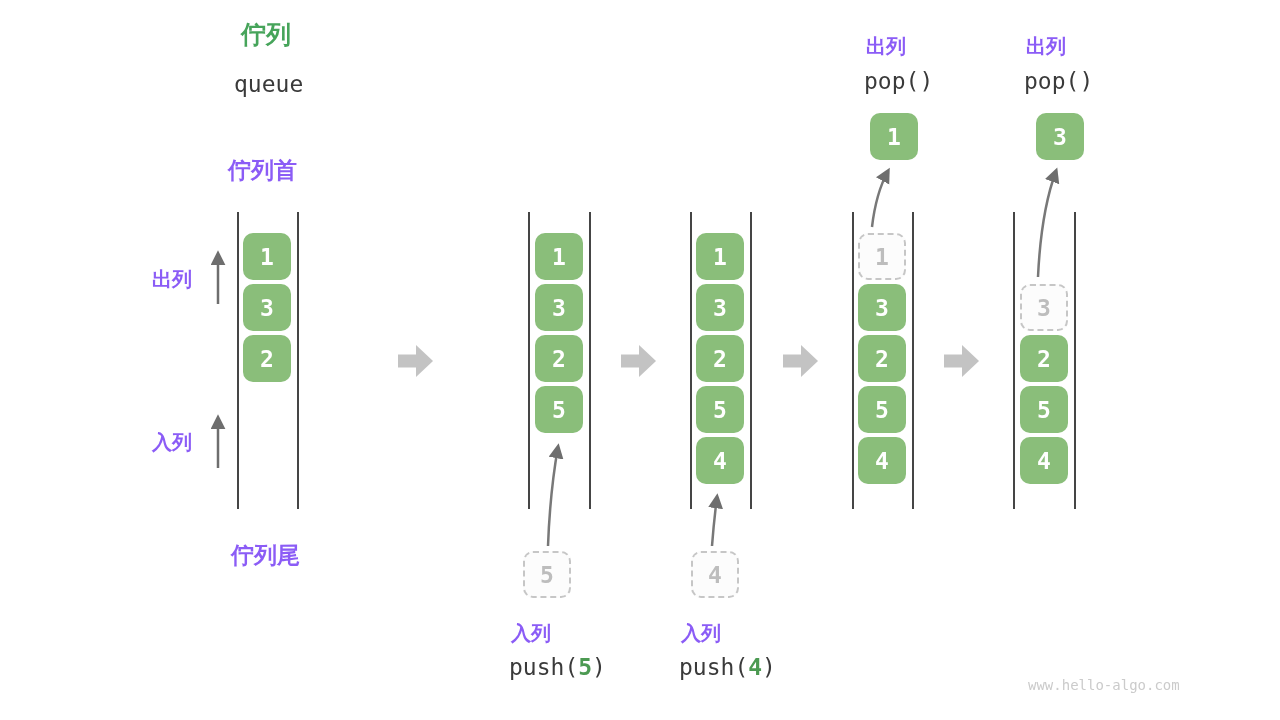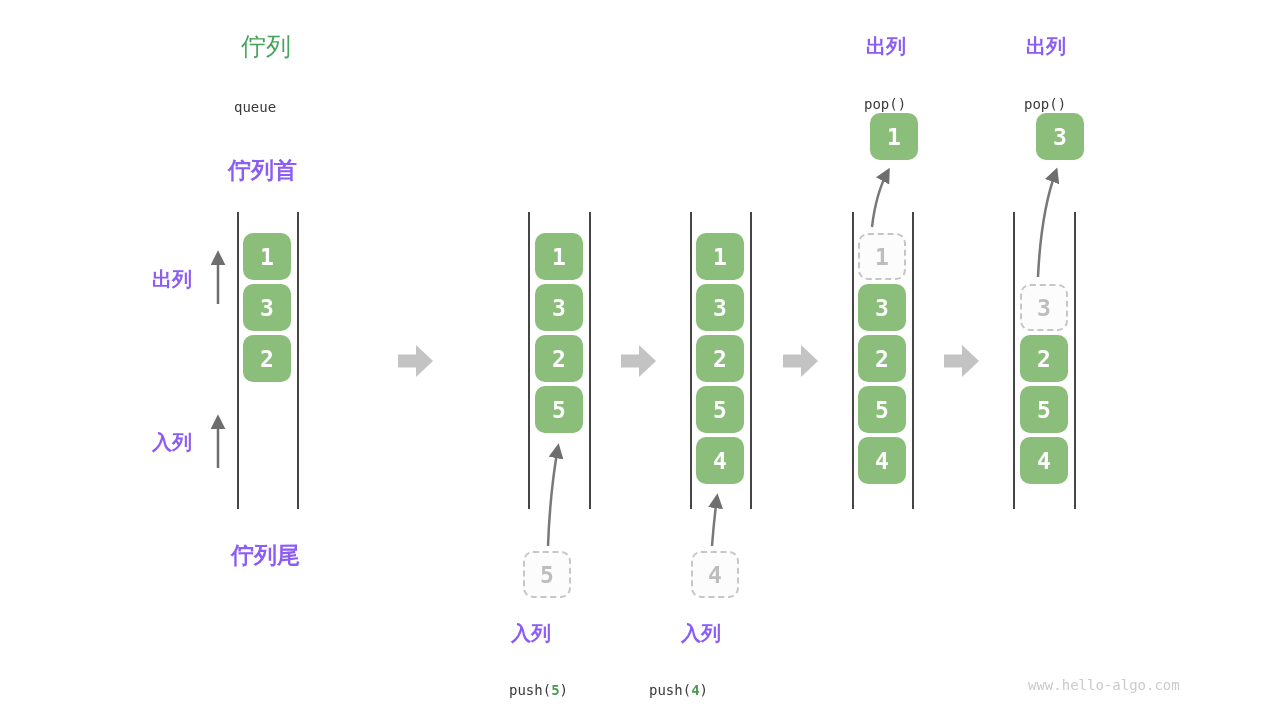--- a/index.html
+++ b/index.html
@@ -4,22 +4,22 @@
 <style>
   html,body{margin:0;padding:0;background:#ffffff;}
   .canvas{
     position:relative;width:1280px;height:720px;background:#ffffff;
     font-family:"Liberation Sans",sans-serif;overflow:hidden;
   }
   .overlay{position:absolute;left:0;top:0;width:1280px;height:720px;pointer-events:none;}
   .cjk{position:absolute;color:#8b5cf6;font-weight:bold;white-space:nowrap;}
   .cjk.big{font-size:23px;text-align:right;}
   .cjk.mid{font-size:20px;}
-  .title-zh{position:absolute;left:241px;top:30px;font-size:25px;font-weight:normal;color:#46A45A;white-space:nowrap;}
-  .code{position:absolute;font-family:"DejaVu Sans Mono",monospace;color:#3a3a3a;font-size:14px;white-space:nowrap;margin-top:28px;}
+  .title-zh{position:absolute;left:241px;top:18px;font-size:25px;font-weight:bold;color:#46A45A;white-space:nowrap;}
+  .code{position:absolute;font-family:"DejaVu Sans Mono",monospace;color:#3a3a3a;font-size:23px;white-space:nowrap;}
   .code .arg{color:#4C9A52;font-weight:bold;}
   .vline{position:absolute;top:212px;height:297px;width:2px;background:#454545;}
   .cell{
     position:absolute;width:48px;height:47px;border-radius:10px;
     background:#8ABE7A;color:#ffffff;
     font-family:"DejaVu Sans Mono",monospace;font-size:23px;font-weight:bold;
     display:flex;align-items:center;justify-content:center;box-sizing:border-box;
   }
   .cell.dashed{
     background:#fcfcfc;border:2px dashed #c6c6c6;color:#bdbdbd;
@@ -124,17 +124,17 @@
   <div class="cell" style="left:1036px;top:113px;">3</div>
 
   <div class="cjk mid" style="left:866px;top:33px;">出列</div>
   <div class="code" style="left:864px;top:68px;">pop()</div>
   <div class="cjk mid" style="left:1026px;top:33px;">出列</div>
   <div class="code" style="left:1024px;top:68px;">pop()</div>
 
   <div class="cjk mid" style="left:511px;top:620px;">入列</div>
   <div class="code" style="left:509px;top:654px;"><span>push(</span><span class="arg">5</span><span>)</span></div>
   <div class="cjk mid" style="left:681px;top:620px;">入列</div>
-  <div class="code" style="left:649px;top:654px;text-align:center;"><span>push(</span><span class="arg">4</span><span>)</span></div>
+  <div class="code" style="left:679px;top:654px;text-align:center;"><span>push(</span><span class="arg">4</span><span>)</span></div>
 
   <div class="watermark">www.hello-algo.com</div>
 
 </div>
 
 </body></html>

